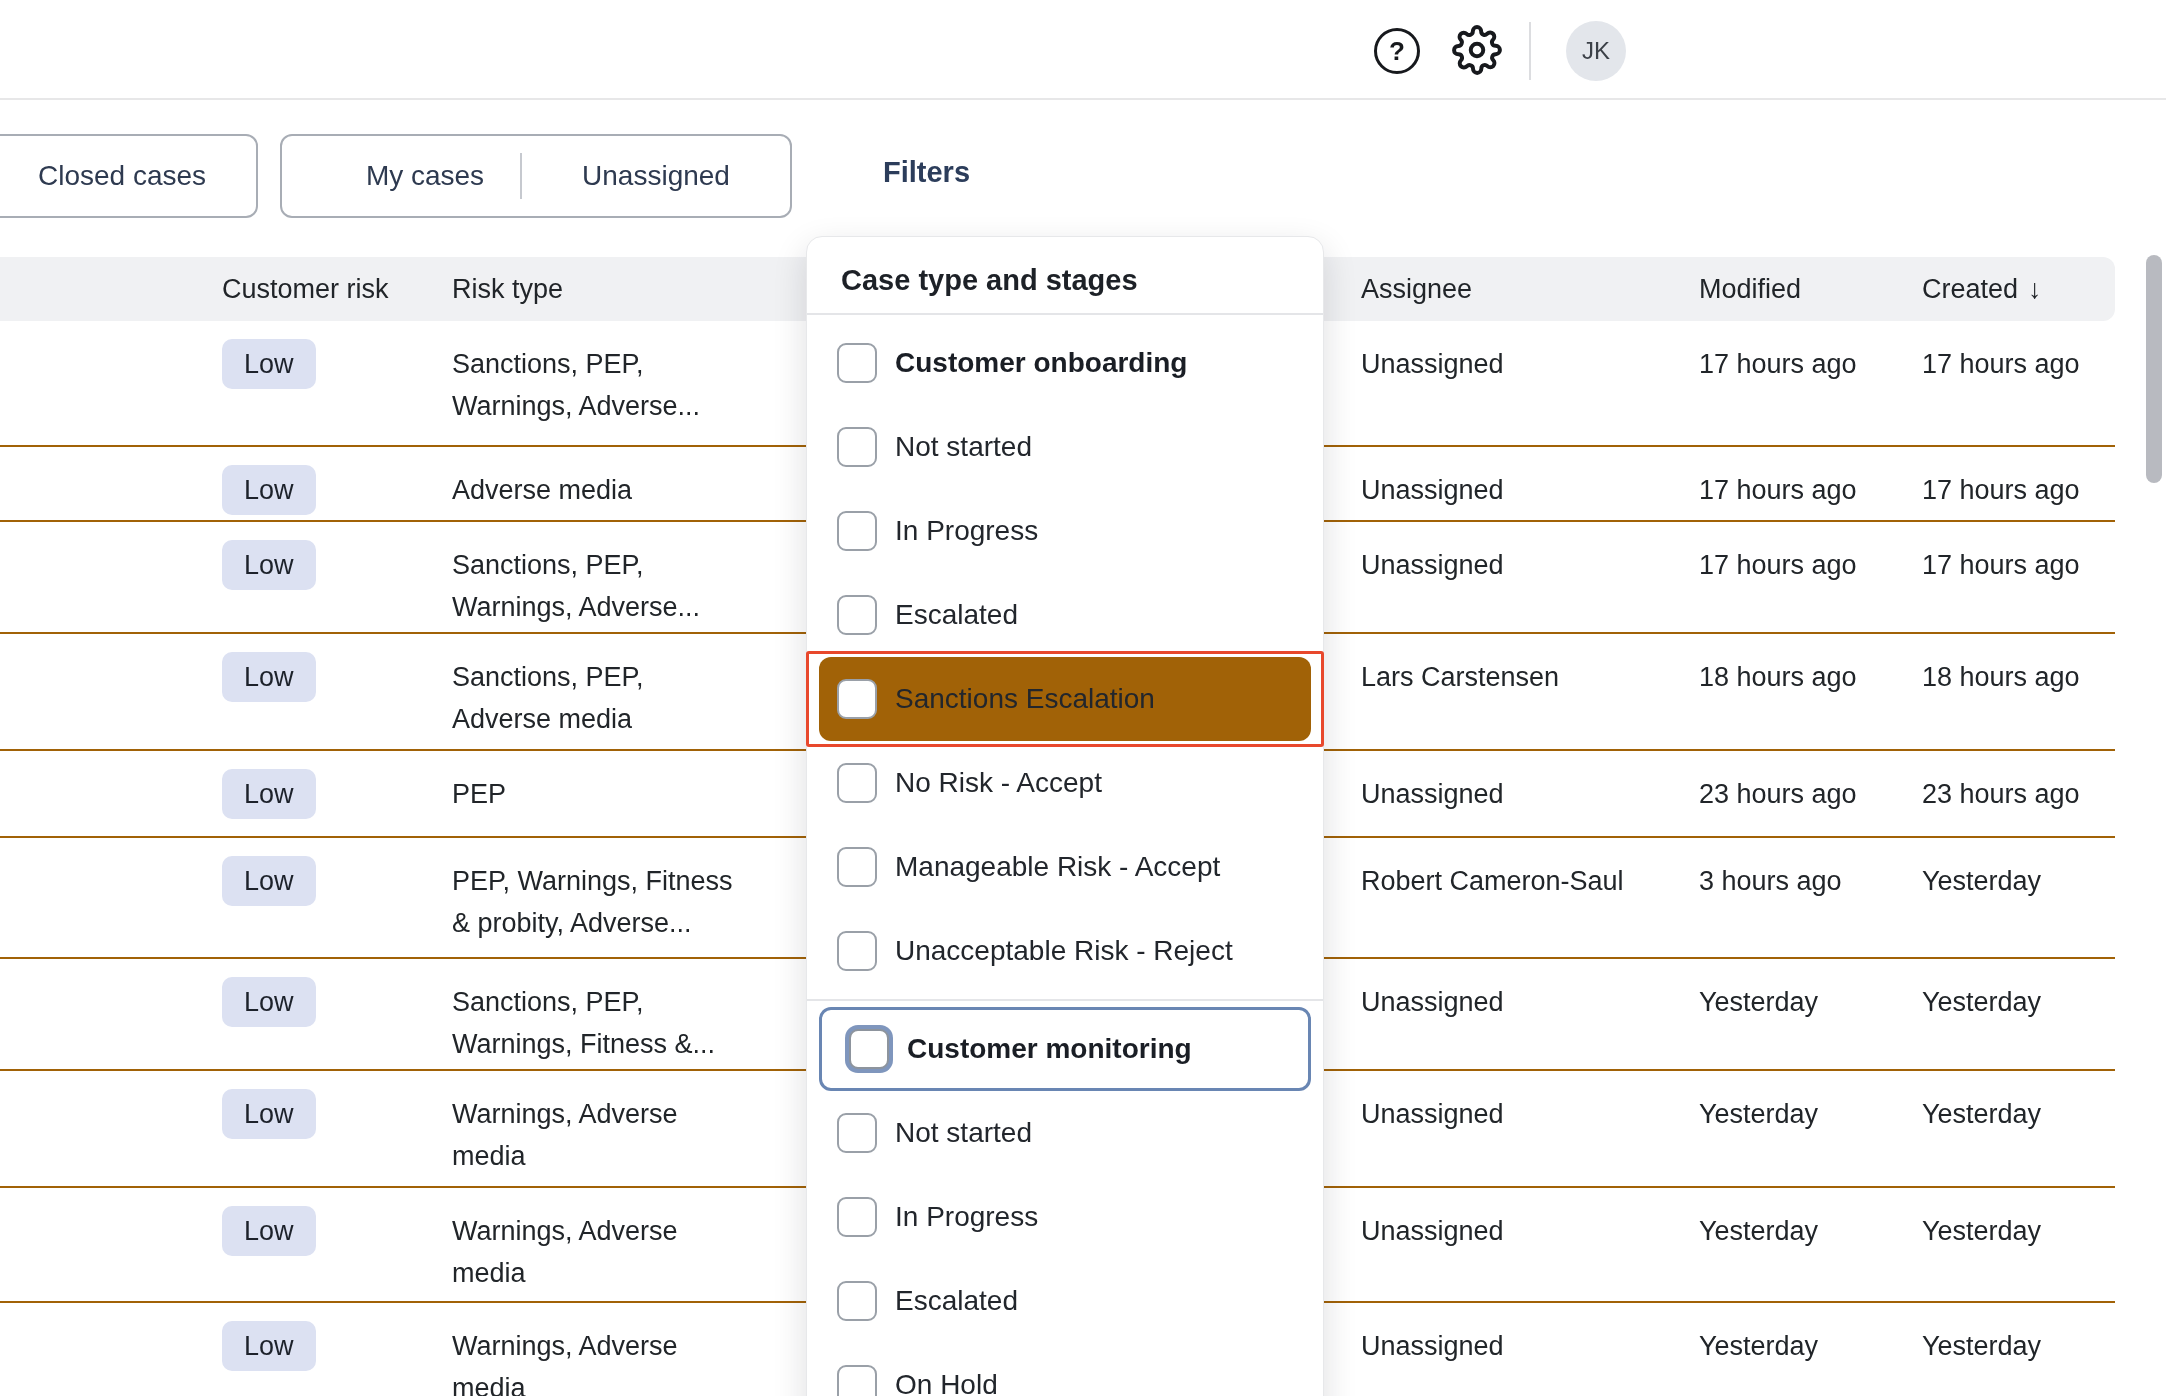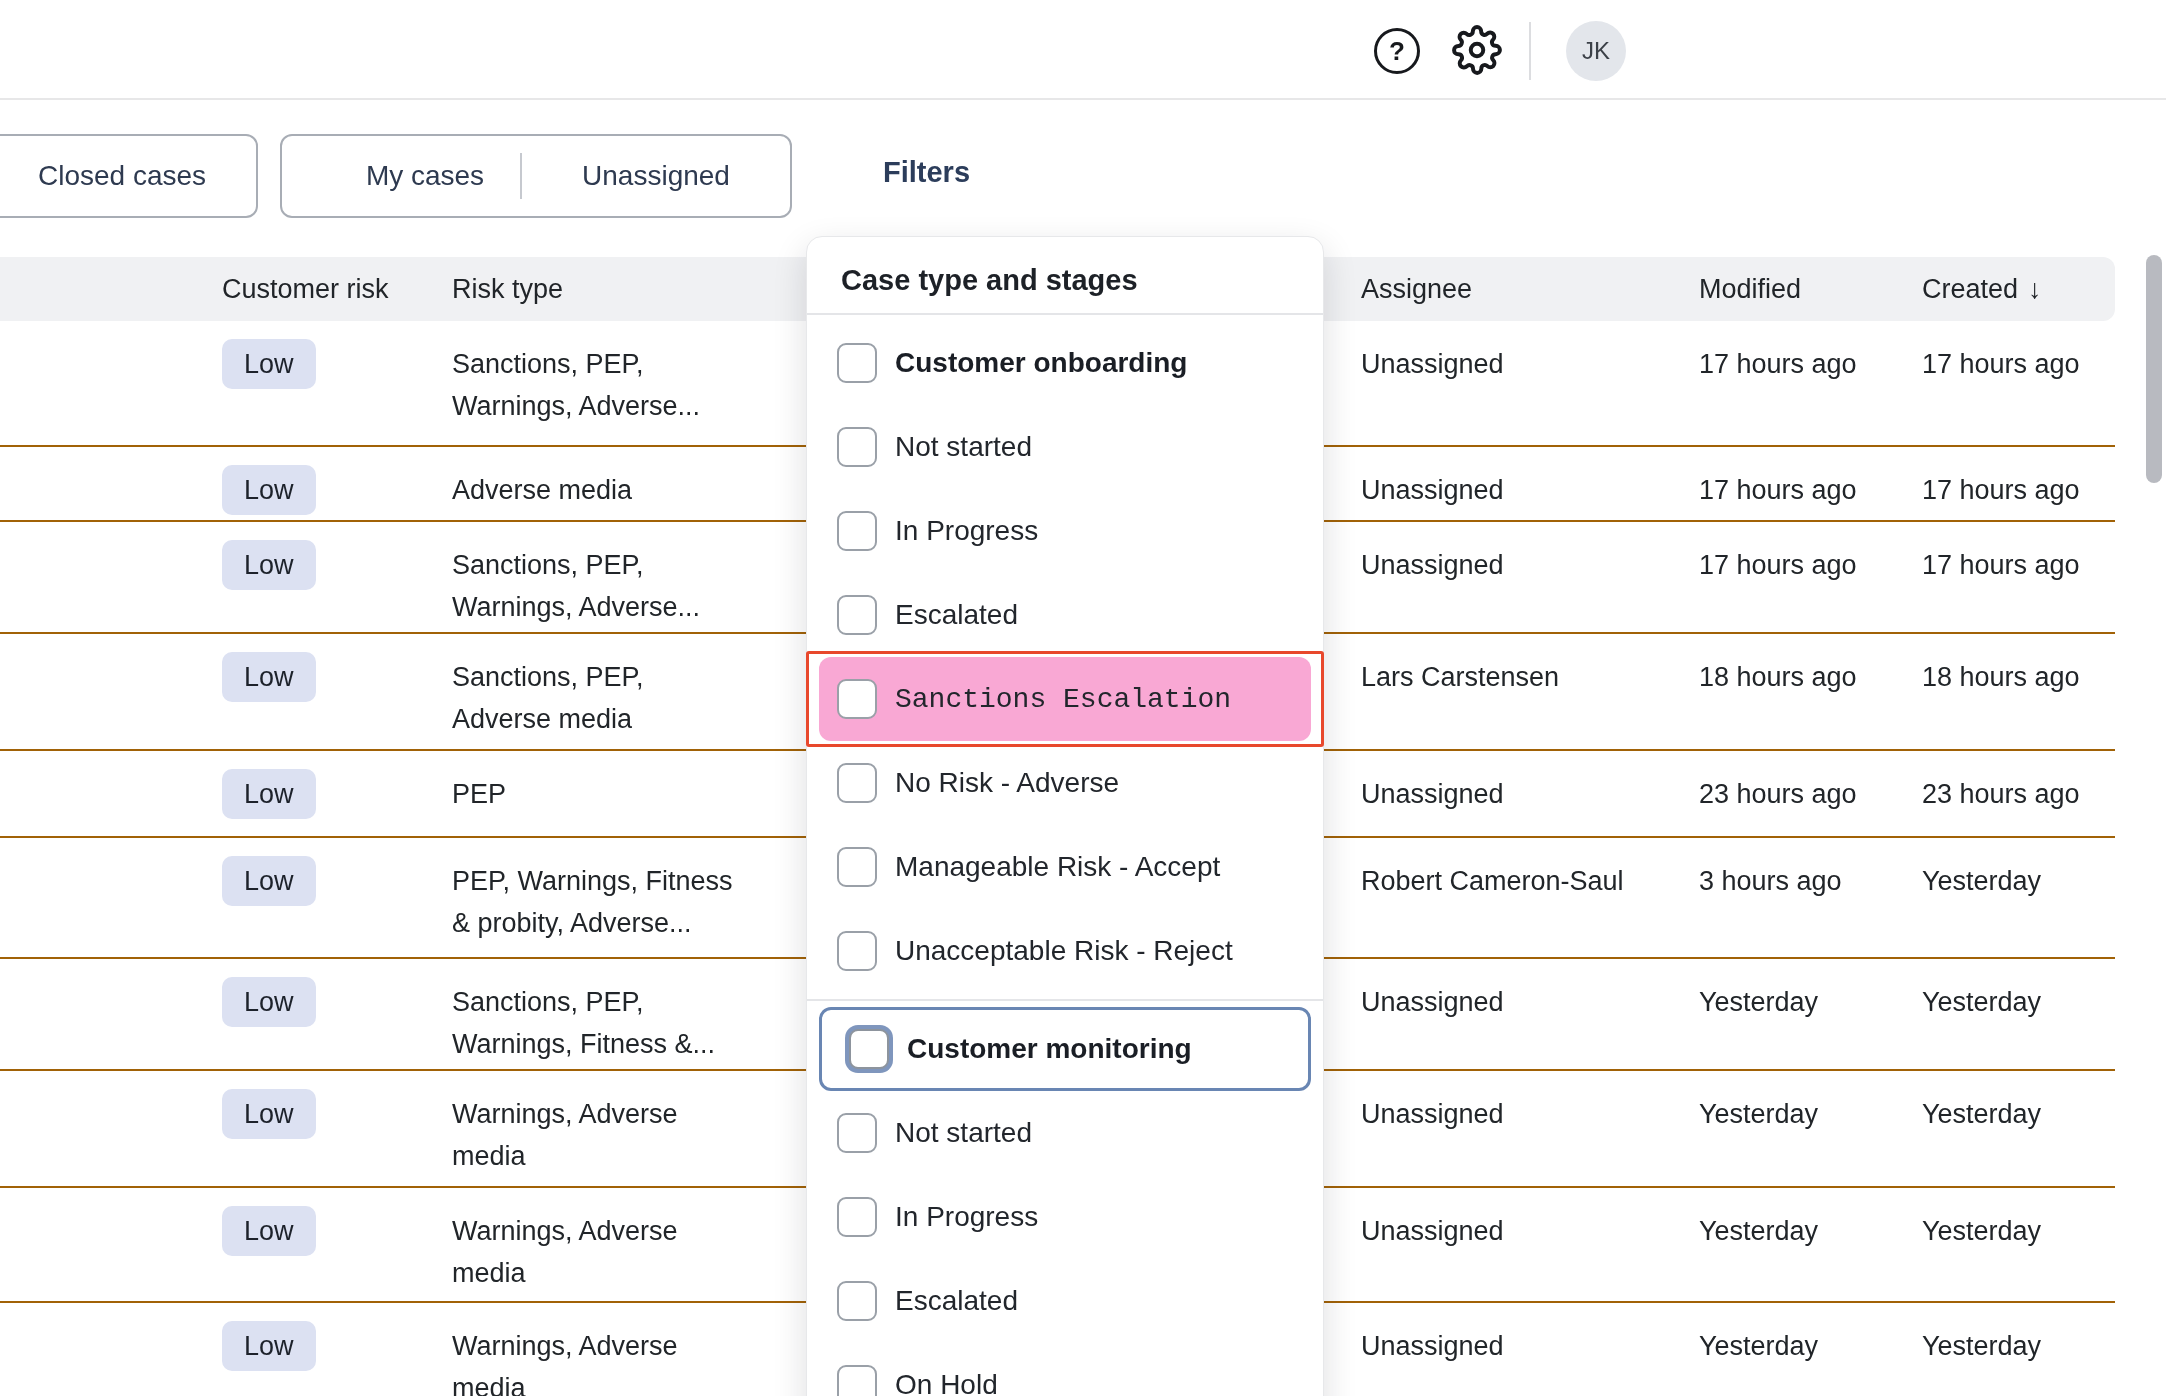--- a/index.html
+++ b/index.html
@@ -71,21 +71,21 @@
   .panel-title { height:76px; display:flex; align-items:center; padding:10px 0 0 34px;
                  font-size:29px; font-weight:700; color:#1d2127; }
   .panel-divider { height:0; border-top:2px solid #e4e5e8; }
   .fitems { padding:6px 12px 12px 12px; }
   .fitem { position:relative; height:84px; display:flex; align-items:center;
            gap:18px; padding-left:18px; border-radius:12px; cursor:pointer; }
   .cb { width:40px; height:40px; flex:0 0 40px; background:#fff;
         border:2.5px solid #9aa0a8; border-radius:9px; cursor:pointer; }
   .flabel { font-size:28px; color:#22262c; }
   .fitem.group .flabel { font-weight:700; color:#1a1e25; }
-  .fitem.highlighted { background:#f9a8d4;font-family:Liberation Mono, monospace; }
+  .fitem.highlighted { background:#a16207; }
   .fitem.highlighted::after { content:""; position:absolute; left:-13px; right:-13px;
         top:-6px; bottom:-6px; border:3px solid #e8482c; border-radius:3px;
         pointer-events:none; }
   .fitem.focused { border:3px solid #6986b3; border-radius:12px; padding-left:27px; }
   .fitem.focused .cb { box-shadow:0 0 0 4px #7f96bd; border-color:#8d949d; }
   .group-sep { height:0; border-top:2px solid #e4e5e8; margin:6px -12px 6px -12px; }
 </style>
 </head>
 <body>
 
@@ -241,21 +241,21 @@
       <div class="fitem">
         <span class="cb"></span>
         <span class="flabel">Escalated</span>
       </div>
       <div class="fitem highlighted">
         <span class="cb"></span>
         <span class="flabel">Sanctions Escalation</span>
       </div>
       <div class="fitem">
         <span class="cb"></span>
-        <span class="flabel">No Risk - Adverse</span>
+        <span class="flabel">No Risk - Accept</span>
       </div>
       <div class="fitem">
         <span class="cb"></span>
         <span class="flabel">Manageable Risk - Accept</span>
       </div>
       <div class="fitem">
         <span class="cb"></span>
         <span class="flabel">Unacceptable Risk - Reject</span>
       </div>
 

